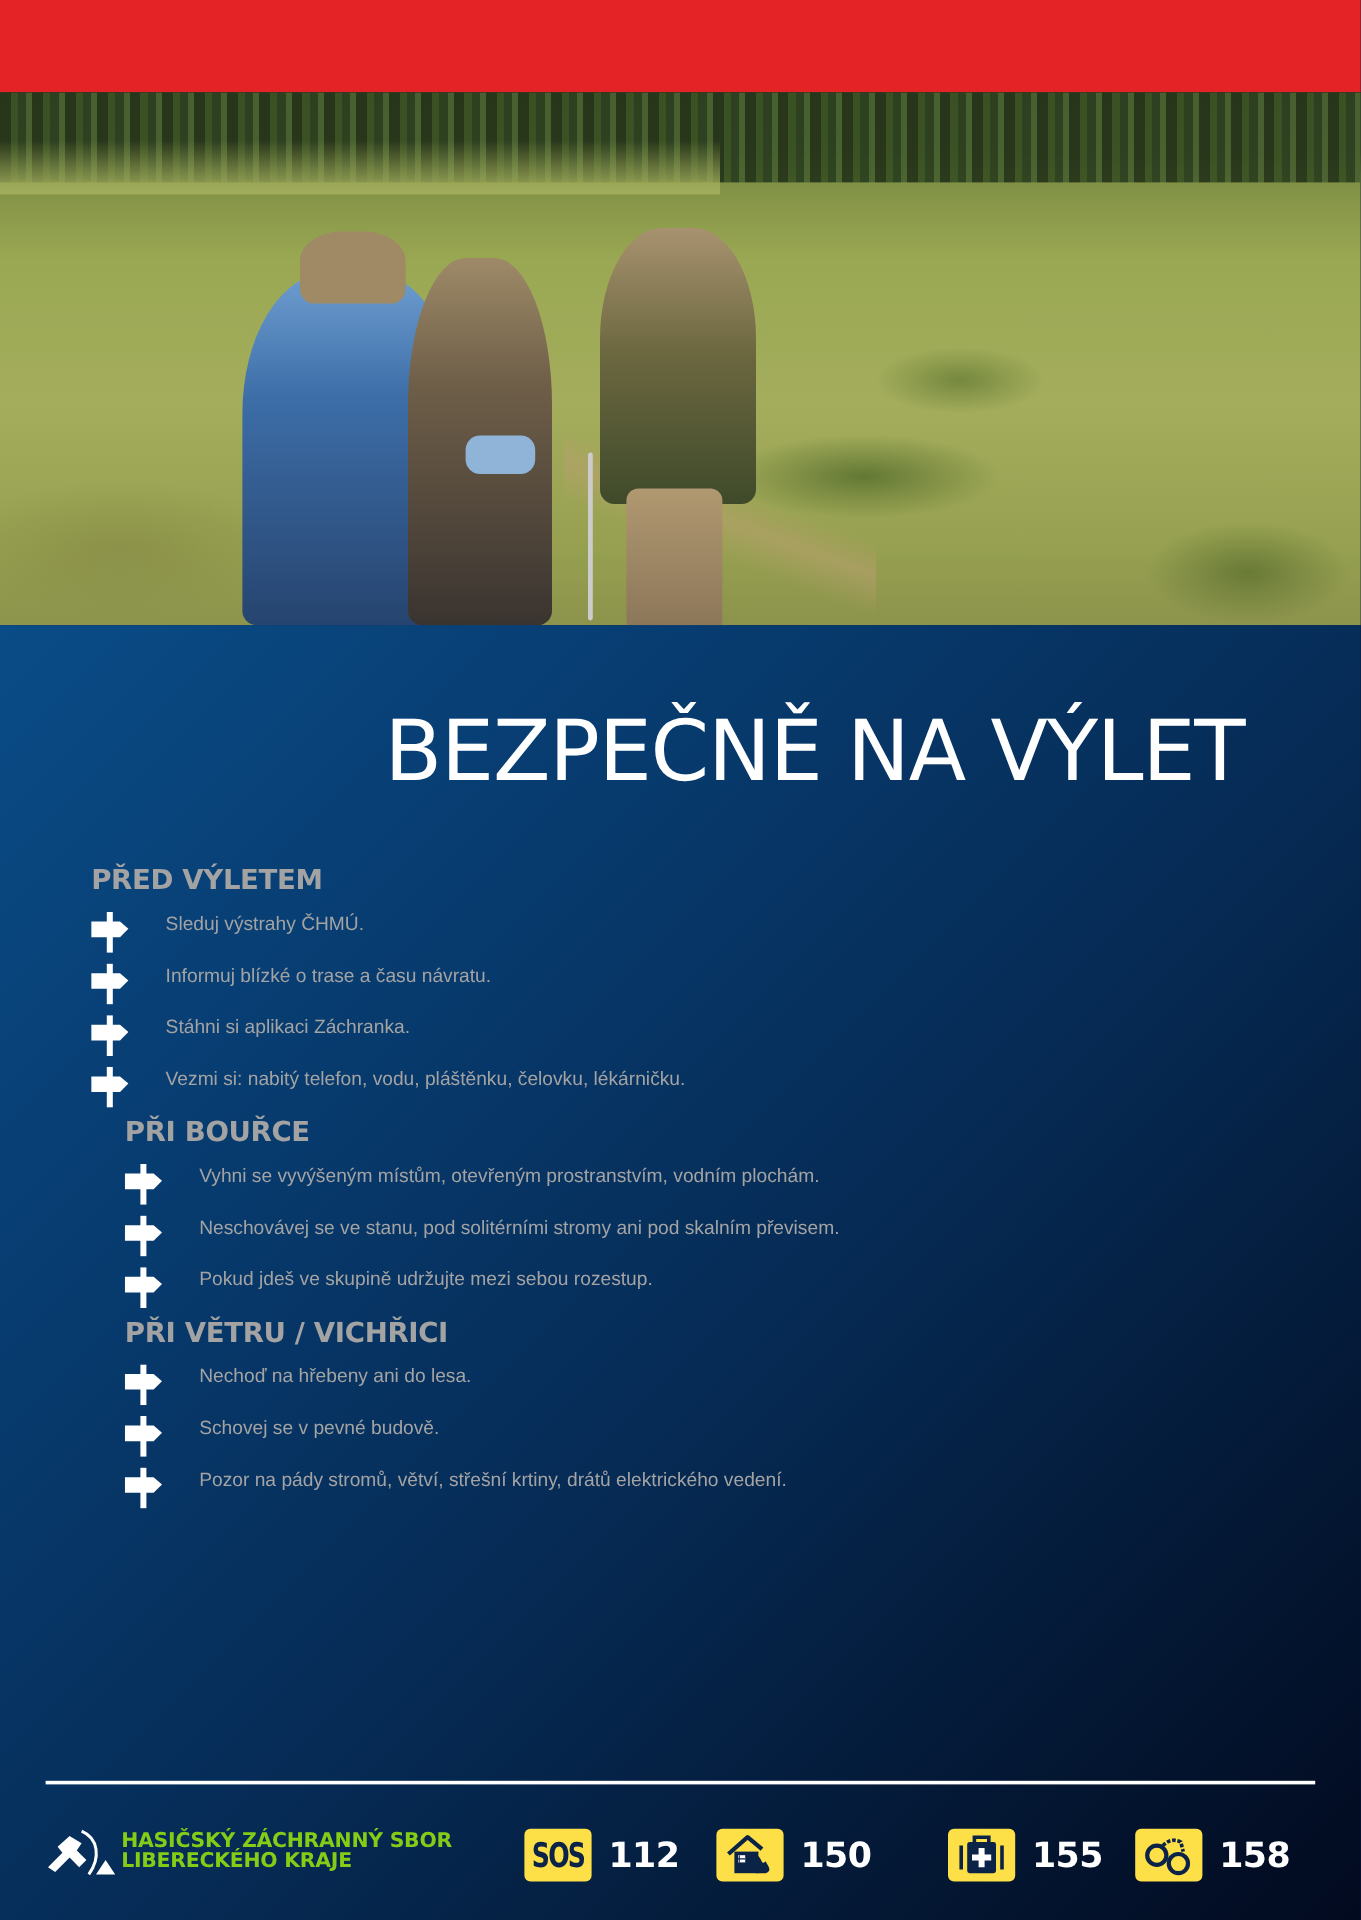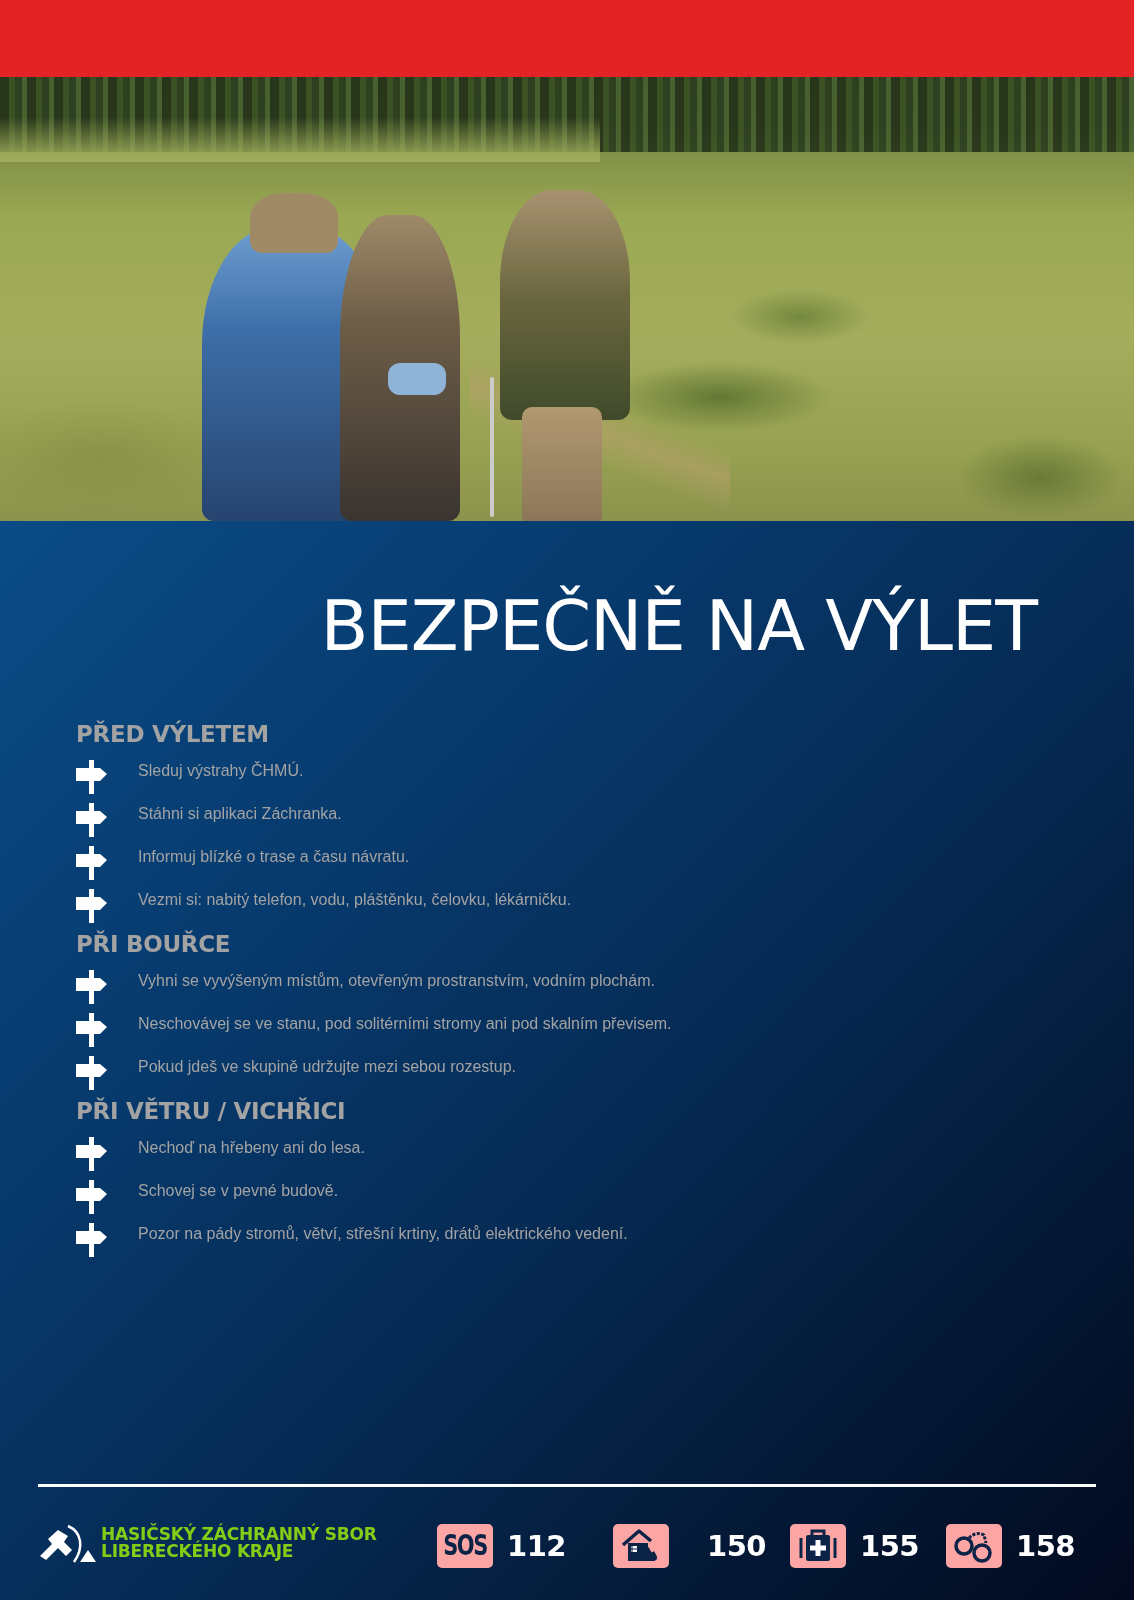--- a/index.html
+++ b/index.html
@@ -31,27 +31,27 @@
   .panel { position:absolute; left:0; top:521px; width:1134px; height:1079px;
     background: linear-gradient(135deg, #0a4c87 0%, #073a6d 30%, #062b55 55%, #041a38 78%, #020a1f 100%); }
 
   .title { position:absolute; right:97px; top:578px; color:#fff; font-family:"DejaVu Sans", sans-serif;
     font-weight:normal; font-size:70px; letter-spacing:-1px; line-height:96px; white-space:nowrap; }
 
   .content { position:absolute; left:76px; top:720px; width:1000px; color:#a3a3a3; }
   .section-head { font-family:"DejaVu Sans", sans-serif; font-weight:bold; font-size:23px; letter-spacing:-0.3px; margin:0 0 10px 0; line-height:28px; }
   .item { position:relative; padding-left:62px; font-size:16px; line-height:26px; margin-bottom:17px; }
   .item .sign { position:absolute; left:0; top:2px; width:32px; height:34px; }
-  .section + .section { margin-top:16px; }
+  .section + .section { margin-top:16px;margin-left:28px; }
 
   .rule { position:absolute; left:38px; top:1484px; width:1058px; height:3px; background:#fff; }
   .logo { position:absolute; left:38px; top:1522px; width:60px; height:42px; }
   .org { position:absolute; left:101px; top:1526px; color:#84cc16; font-family:"DejaVu Sans", sans-serif; font-weight:bold; font-size:17px; line-height:17px; letter-spacing:-0.2px; }
   .phone { position:absolute; top:1517px; height:58px; display:flex; align-items:center; }
-  .phone .box { width:56px; height:44px; background:#fca5a5; border-radius:5px; display:flex; align-items:center; justify-content:center; }
+  .phone .box { width:56px; height:44px; background:#fde047; border-radius:5px; display:flex; align-items:center; justify-content:center; }
   .phone .num { color:#fff; font-family:"DejaVu Sans", sans-serif; font-weight:bold; font-size:29px; margin-left:14px; letter-spacing:-0.5px; }
   .sos-text { font-family:"DejaVu Sans", sans-serif; font-weight:bold; font-size:21px; color:#0b2346; letter-spacing:-1.5px; transform:scaleY(1.35); }
 </style>
 </head>
 <body>
 
 <div class="page">
 
   <div class="top-bar"></div>
 
@@ -78,25 +78,25 @@
 
     <div class="section">
       <div class="section-head">PŘED VÝLETEM</div>
       <div class="item"><svg class="sign" viewBox="0 0 32 34">
             <rect x="13" y="0" width="5" height="34" fill="#fff"></rect>
             <path d="M0 8 H24 L31 14 L24 21 H0 Z" fill="#fff"></path>
           </svg><span>Sleduj výstrahy ČHMÚ.</span></div>
       <div class="item"><svg class="sign" viewBox="0 0 32 34">
             <rect x="13" y="0" width="5" height="34" fill="#fff"></rect>
             <path d="M0 8 H24 L31 14 L24 21 H0 Z" fill="#fff"></path>
-          </svg><span>Stáhni si aplikaci Záchranka.</span></div>
+          </svg><span>Informuj blízké o trase a času návratu.</span></div>
       <div class="item"><svg class="sign" viewBox="0 0 32 34">
             <rect x="13" y="0" width="5" height="34" fill="#fff"></rect>
             <path d="M0 8 H24 L31 14 L24 21 H0 Z" fill="#fff"></path>
-          </svg><span>Informuj blízké o trase a času návratu.</span></div>
+          </svg><span>Stáhni si aplikaci Záchranka.</span></div>
       <div class="item"><svg class="sign" viewBox="0 0 32 34">
             <rect x="13" y="0" width="5" height="34" fill="#fff"></rect>
             <path d="M0 8 H24 L31 14 L24 21 H0 Z" fill="#fff"></path>
           </svg><span>Vezmi si: nabitý telefon, vodu, pláštěnku, čelovku, lékárničku.</span></div>
     </div>
 
     <div class="section" style="margin-top:14px;">
       <div class="section-head">PŘI BOUŘCE</div>
       <div class="item"><svg class="sign" viewBox="0 0 32 34">
             <rect x="13" y="0" width="5" height="34" fill="#fff"></rect>
@@ -141,21 +141,21 @@
     <div>LIBERECKÉHO KRAJE</div>
   </div>
 
   <div class="phone" style="left:437px;">
     <div class="box">
         <span class="sos-text">SOS</span>
       </div>
     <span class="num">112</span>
   </div>
 
-  <div class="phone" style="left:613px;gap:24px;">
+  <div class="phone" style="left:597px;">
     <div class="box">
       <svg width="42" height="42" viewBox="0 0 42 42">
         <path d="M3 20 L19 6 L31 16" stroke="#0b2346" stroke-width="3.5" fill="none" stroke-linejoin="round"></path>
         <rect x="8" y="18" width="20" height="18" fill="#0b2346"></rect>
         <rect x="11" y="21" width="6" height="6" fill="#fff"></rect>
         <path d="M12 21 v6 M11 24 h6" stroke="#0b2346" stroke-width="1"></path>
         <path d="M26 36 C20 30 28 26 26 20 C32 24 30 30 34 26 C36 30 40 34 34 36 Z" fill="#0b2346"></path>
       </svg>
     </div>
     <span class="num">150</span>

